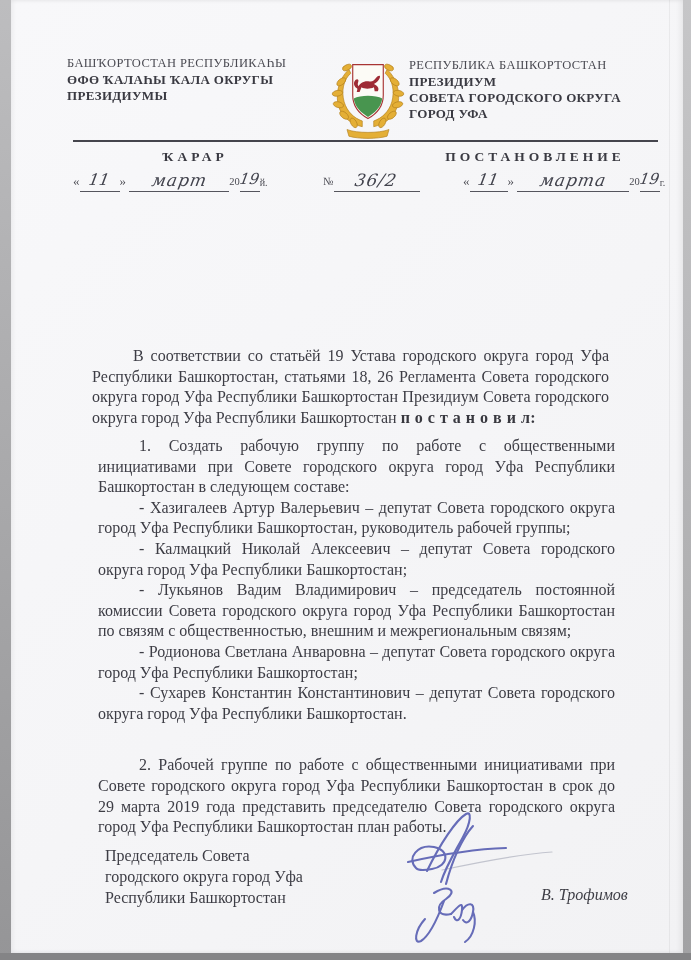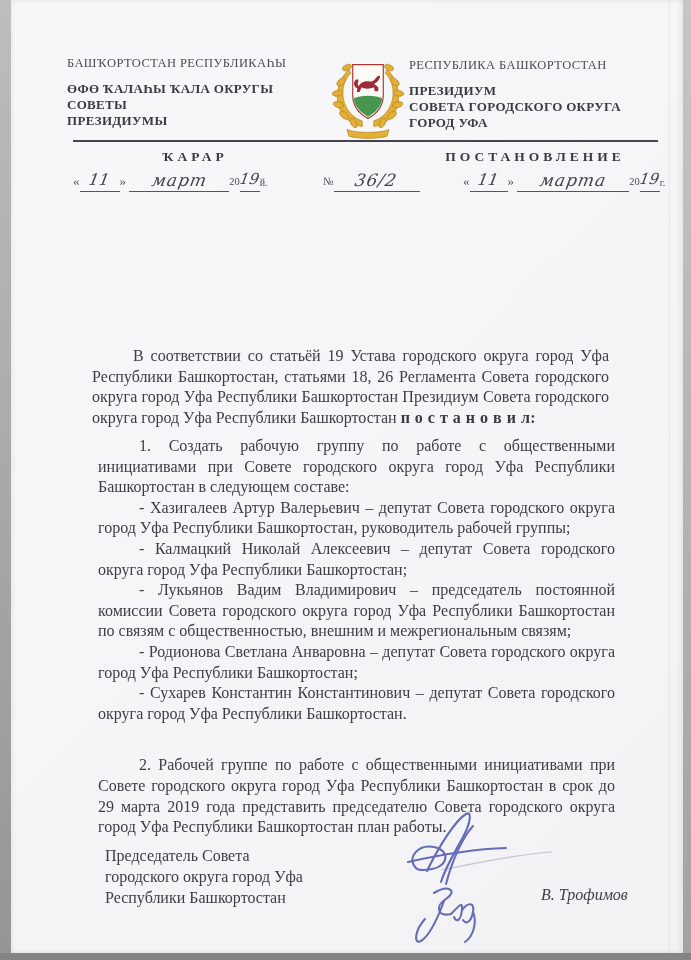--- a/index.html
+++ b/index.html
@@ -24,21 +24,21 @@
   }
   .page-fold-line { position:absolute; right:13px; top:0; bottom:0; width:1px;
     background:rgba(0,0,0,.05); }
 
   
   .hdr-col { position:absolute; text-align:left; }
   .hdr-col.left  { left:56px;  top:56px; width:256px; }
   .hdr-col.right { left:398px; top:58px; width:252px; }
   .hdr-line1 { font-size:12.5px; letter-spacing:.4px; color:#4a4a52; }
   .hdr-bold  { font-size:13px; font-weight:bold; letter-spacing:.3px; line-height:16px; color:#3a3a42; }
-  .hdr-bold.first { margin-top:10px; }
+  .hdr-bold.first { margin-top:1px; }
 
   .emblem { position:absolute; left:316px; top:57px; width:82px; height:84px; }
 
   .rule { position:absolute; left:62px; top:140px; width:585px; height:1.5px; background:#45454d; }
 
   .doctype { position:absolute; top:149px; font-size:13.5px; font-weight:bold;
     letter-spacing:4px; text-align:center; color:#3a3a42; }
   .doctype.left  { left:56px;  width:256px; }
   .doctype.right { left:398px; width:252px; }
 
@@ -84,21 +84,20 @@
 <div class="photo-edge-left"></div>
 <div class="photo-edge-right"></div>
 <div class="photo-edge-bottom"></div>
 
 <div class="page">
   <div class="page-fold-line"></div>
 
   <div class="hdr-col left">
     <div class="hdr-line1">БАШҠОРТОСТАН РЕСПУБЛИКАҺЫ</div>
     <div class="hdr-bold first">ӨФӨ ҠАЛАҺЫ ҠАЛА ОКРУГЫ</div>
-    <div class="hdr-bold">СОВЕТЫ</div>
     <div class="hdr-bold">ПРЕЗИДИУМЫ</div>
   </div>
 
   <div class="emblem">
     <svg viewBox="0 0 84 88" width="82" height="84">
       <g fill="#E4AF36" stroke="#B5821F" stroke-width="0.7">
 
         <path d="M22 13 C 10 24, 6 44, 14 58 C 19 66, 27 71, 36 73 L36 67 C 27 64, 20 57, 17 47 C 14 36, 16 24, 24 17 Z"></path>
         <ellipse cx="14" cy="26" rx="5.5" ry="3" transform="rotate(-40 14 26)"></ellipse>
         <ellipse cx="10" cy="38" rx="5.5" ry="3" transform="rotate(-10 10 38)"></ellipse>

